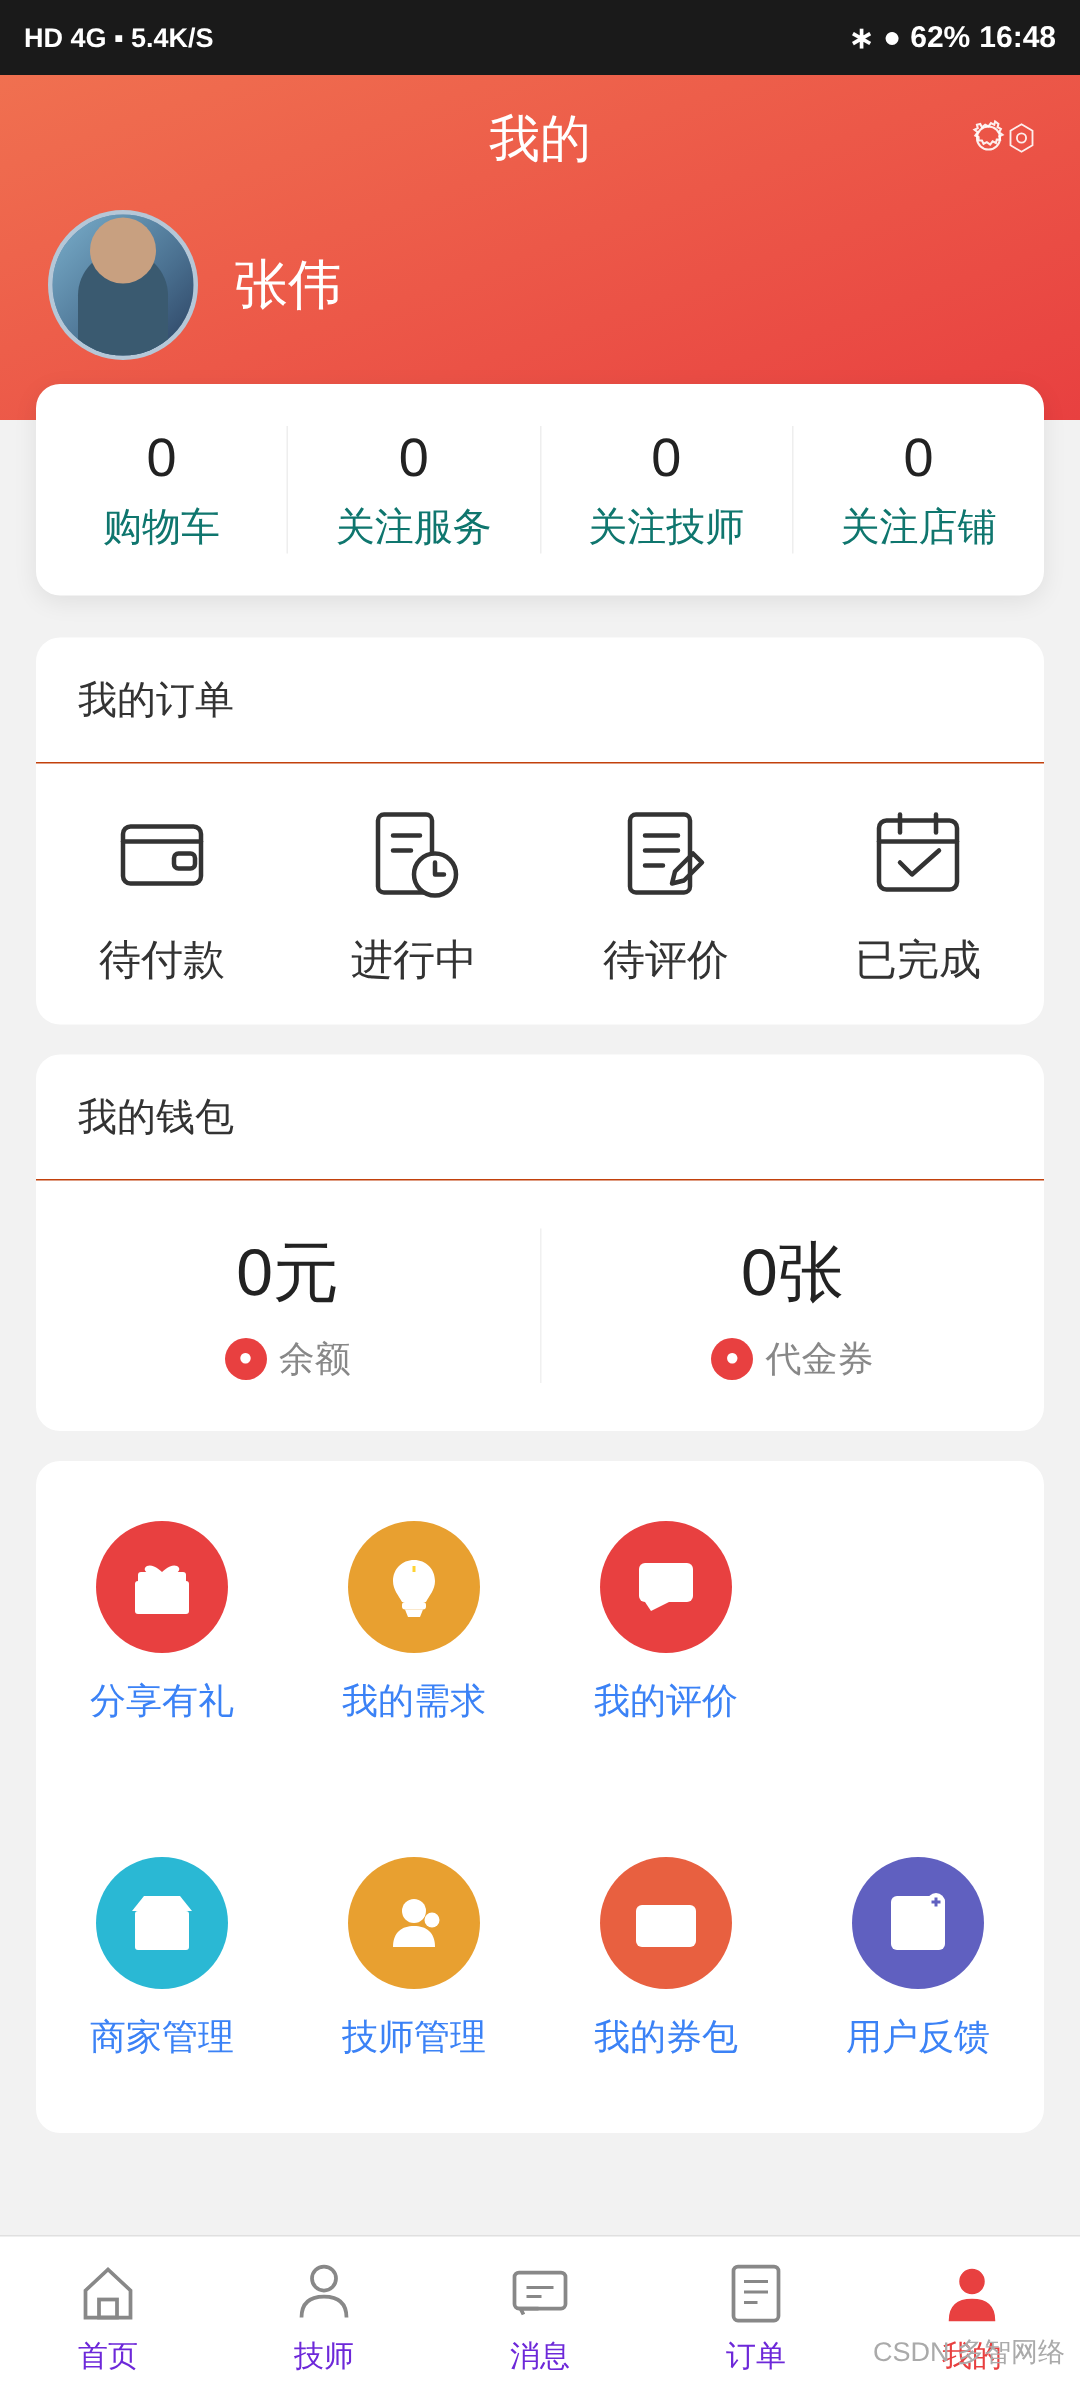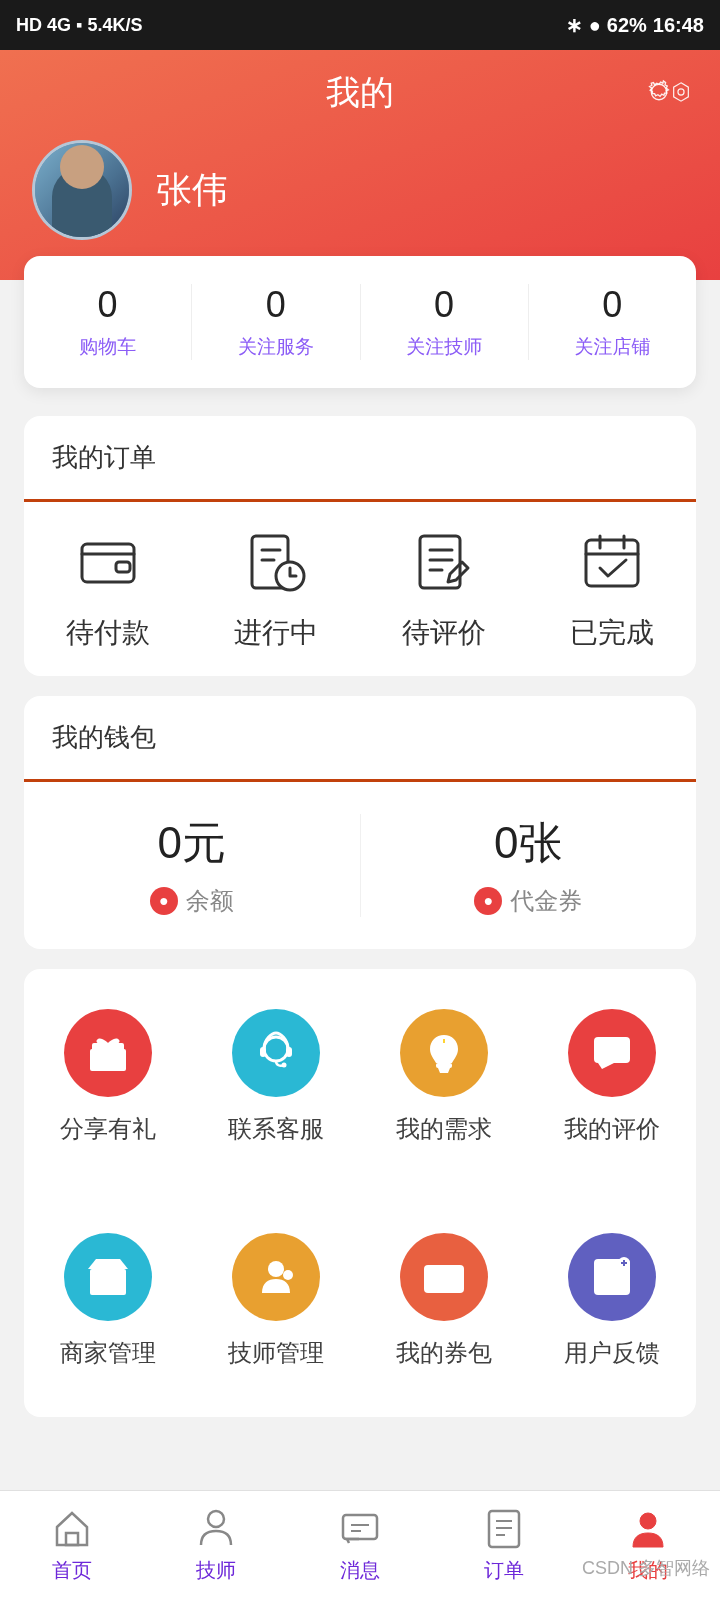--- a/index.html
+++ b/index.html
@@ -133,36 +133,36 @@
       border-left: 1px solid #eee;
     }
     .stat-number {
       font-size: 36px;
       font-weight: 500;
       color: #222;
       display: block;
       margin-bottom: 8px;
     }
     .stat-label {
-      font-size: 19px;
-      color: #8b5cf6;
+      font-size: 26px;
+      color: #0f766e;
     }
 
     
     .section-card {
       margin: 20px 24px 0 24px;
       background: white;
       border-radius: 16px;
       overflow: hidden;
     }
     .section-header {
       padding: 24px 28px;
       font-size: 26px;
       color: #333;
-      border-bottom: 3px solid #c2410c;
+      border-bottom: 1px solid #c2410c;
     }
 
     
     .order-icons-row {
       display: flex;
       padding: 24px 0;
     }
     .order-item {
       flex: 1;
       display: flex;
@@ -253,21 +253,21 @@
       align-items: center;
       justify-content: center;
     }
     .menu-icon-circle svg {
       width: 48px;
       height: 48px;
       fill: white;
     }
     .menu-label {
       font-size: 24px;
-      color: #404040;
+      color: #3b82f6;
     }
     .bg-red { background: #e84040; }
     .bg-blue { background: #2ab8d4; }
     .bg-yellow { background: #e8a030; }
     .bg-cyan { background: #2ab8d4; }
     .bg-amber { background: #e8a030; }
     .bg-coral { background: #e86040; }
     .bg-purple { background: #6060c0; }
 
     
@@ -463,33 +463,20 @@
           <rect x="6" y="20" width="36" height="22" rx="2"></rect>
           <rect x="8" y="14" width="32" height="8" rx="2"></rect>
           <path d="M24 14 L24 42"></path>
           <path d="M24 14 C24 14 18 8 14 10 C10 12 14 18 24 14 Z"></path>
           <path d="M24 14 C24 14 30 8 34 10 C38 12 34 18 24 14 Z"></path>
         </svg>
       </div>
       <span class="menu-label">分享有礼</span>
     </div>
 
-    <div class="menu-item">
-      <div class="menu-icon-circle bg-blue">
-        <svg viewBox="0 0 48 48">
-          <circle cx="24" cy="20" r="12" fill="none" stroke="white" stroke-width="3"></circle>
-          <path d="M12 20 C12 10 20 4 24 4 C28 4 36 10 36 20" fill="none" stroke="white" stroke-width="3"></path>
-          <rect x="8" y="18" width="6" height="10" rx="3"></rect>
-          <rect x="34" y="18" width="6" height="10" rx="3"></rect>
-          <path d="M24 32 C24 36 28 38 32 36" fill="none" stroke="white" stroke-width="2.5"></path>
-          <circle cx="32" cy="36" r="2.5"></circle>
-        </svg>
-      </div>
-      <span class="menu-label">联系客服</span>
-    </div>
 
     <div class="menu-item">
       <div class="menu-icon-circle bg-yellow">
         <svg viewBox="0 0 48 48">
           <path d="M24 6 C16 6 10 12 10 20 C10 26 14 30 16 34 L32 34 C34 30 38 26 38 20 C38 12 32 6 24 6 Z"></path>
           <rect x="16" y="34" width="16" height="5" rx="2"></rect>
           <path d="M18 39 L30 39 L28 44 L20 44 Z"></path>
           <line x1="24" y1="10" x2="24" y2="14" stroke="rgba(255,200,0,0.8)" stroke-width="2"></line>
         </svg>
       </div>

